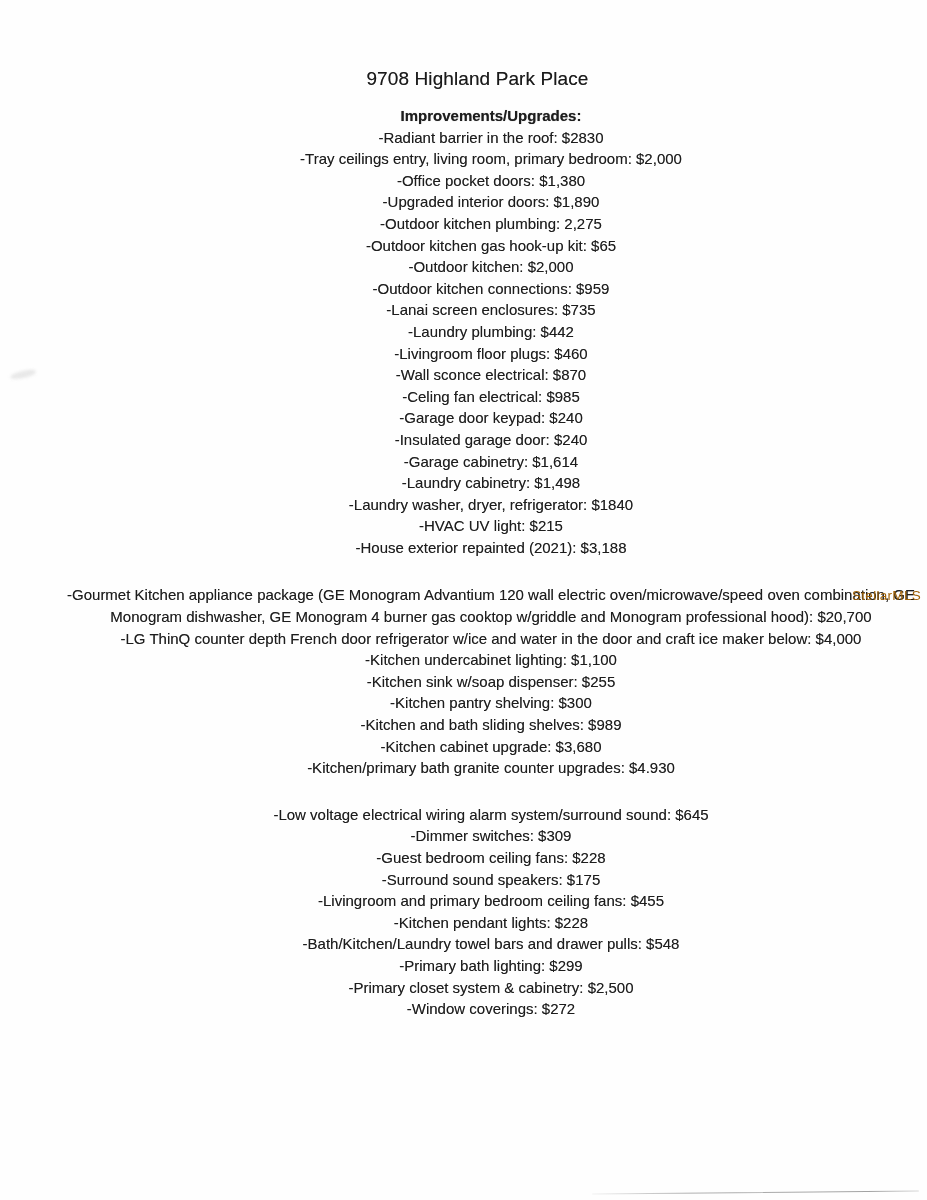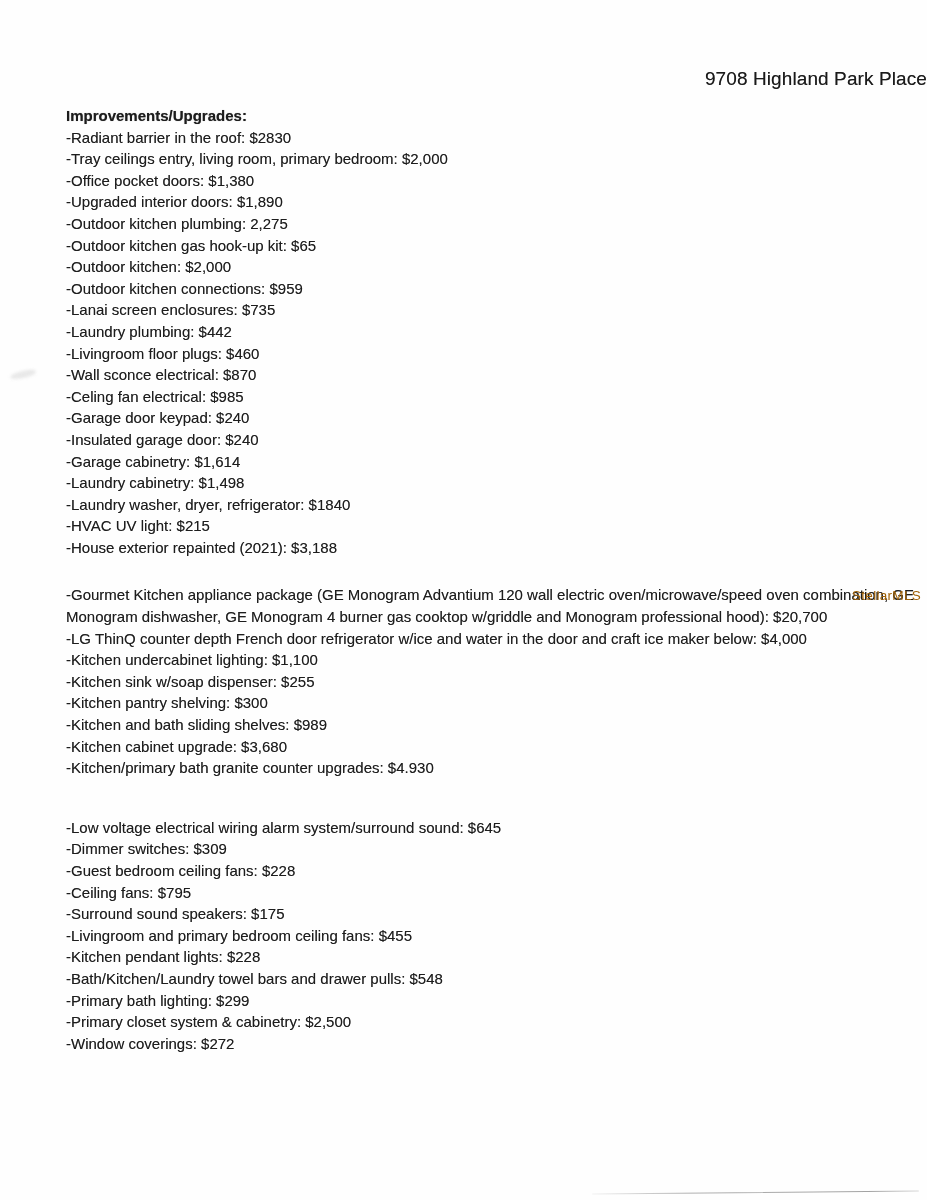--- a/index.html
+++ b/index.html
@@ -17,44 +17,44 @@
     inset: 0;
     background: #fefefe;
   }
   .doc-title {
     position: absolute;
     top: 68px;
     left: 0;
     width: 927px;
     padding-left: 28px;
     box-sizing: border-box;
-    text-align: right;
+    text-align: center;
     font-size: 19px;
     color: #1a1a1a;
     text-shadow: 0 0 0.6px rgba(20,20,20,0.55);
     letter-spacing: 0.1px;
   }
   .content {
     position: absolute;
     left: 66px;
     top: 105px;
     width: 850px;
     font-size: 15px;
     line-height: 21.6px;
     color: #1d1d1d;
     text-shadow: 0 0 0.5px rgba(25,25,25,0.5);
   }
   .group-header {
     font-weight: 700;
     text-shadow: 0 0 0.7px rgba(15,15,15,0.6);
   }
-  .line { white-space: normal; }
+  .line { white-space: normal; text-align: center; }
   .group { margin: 0; }
   .group2 { margin-top: 26px; }
-  .group3 { margin-top: 38px; }
+  .group3 { margin-top: 25px; }
   .watermark {
     position: absolute;
     left: 852px;
     top: 588px;
     font-size: 13.5px;
     color: #a16207;
     letter-spacing: 0.3px;
     text-shadow: none;
     user-select: none;
   }
@@ -122,21 +122,20 @@
       <div class="line">-Kitchen pantry shelving: $300</div>
       <div class="line">-Kitchen and bath sliding shelves: $989</div>
       <div class="line">-Kitchen cabinet upgrade: $3,680</div>
       <div class="line">-Kitchen/primary bath granite counter upgrades: $4.930</div>
     </div>
 
     <div class="group group3">
       <div class="line">-Low voltage electrical wiring alarm system/surround sound: $645</div>
       <div class="line">-Dimmer switches: $309</div>
       <div class="line">-Guest bedroom ceiling fans: $228</div>
-      <div class="line">-Ceiling fans: $795</div>
       <div class="line">-Surround sound speakers: $175</div>
       <div class="line">-Livingroom and primary bedroom ceiling fans: $455</div>
       <div class="line">-Kitchen pendant lights: $228</div>
       <div class="line">-Bath/Kitchen/Laundry towel bars and drawer pulls: $548</div>
       <div class="line">-Primary bath lighting: $299</div>
       <div class="line">-Primary closet system &amp; cabinetry: $2,500</div>
       <div class="line">-Window coverings: $272</div>
     </div>
 
   </div>

